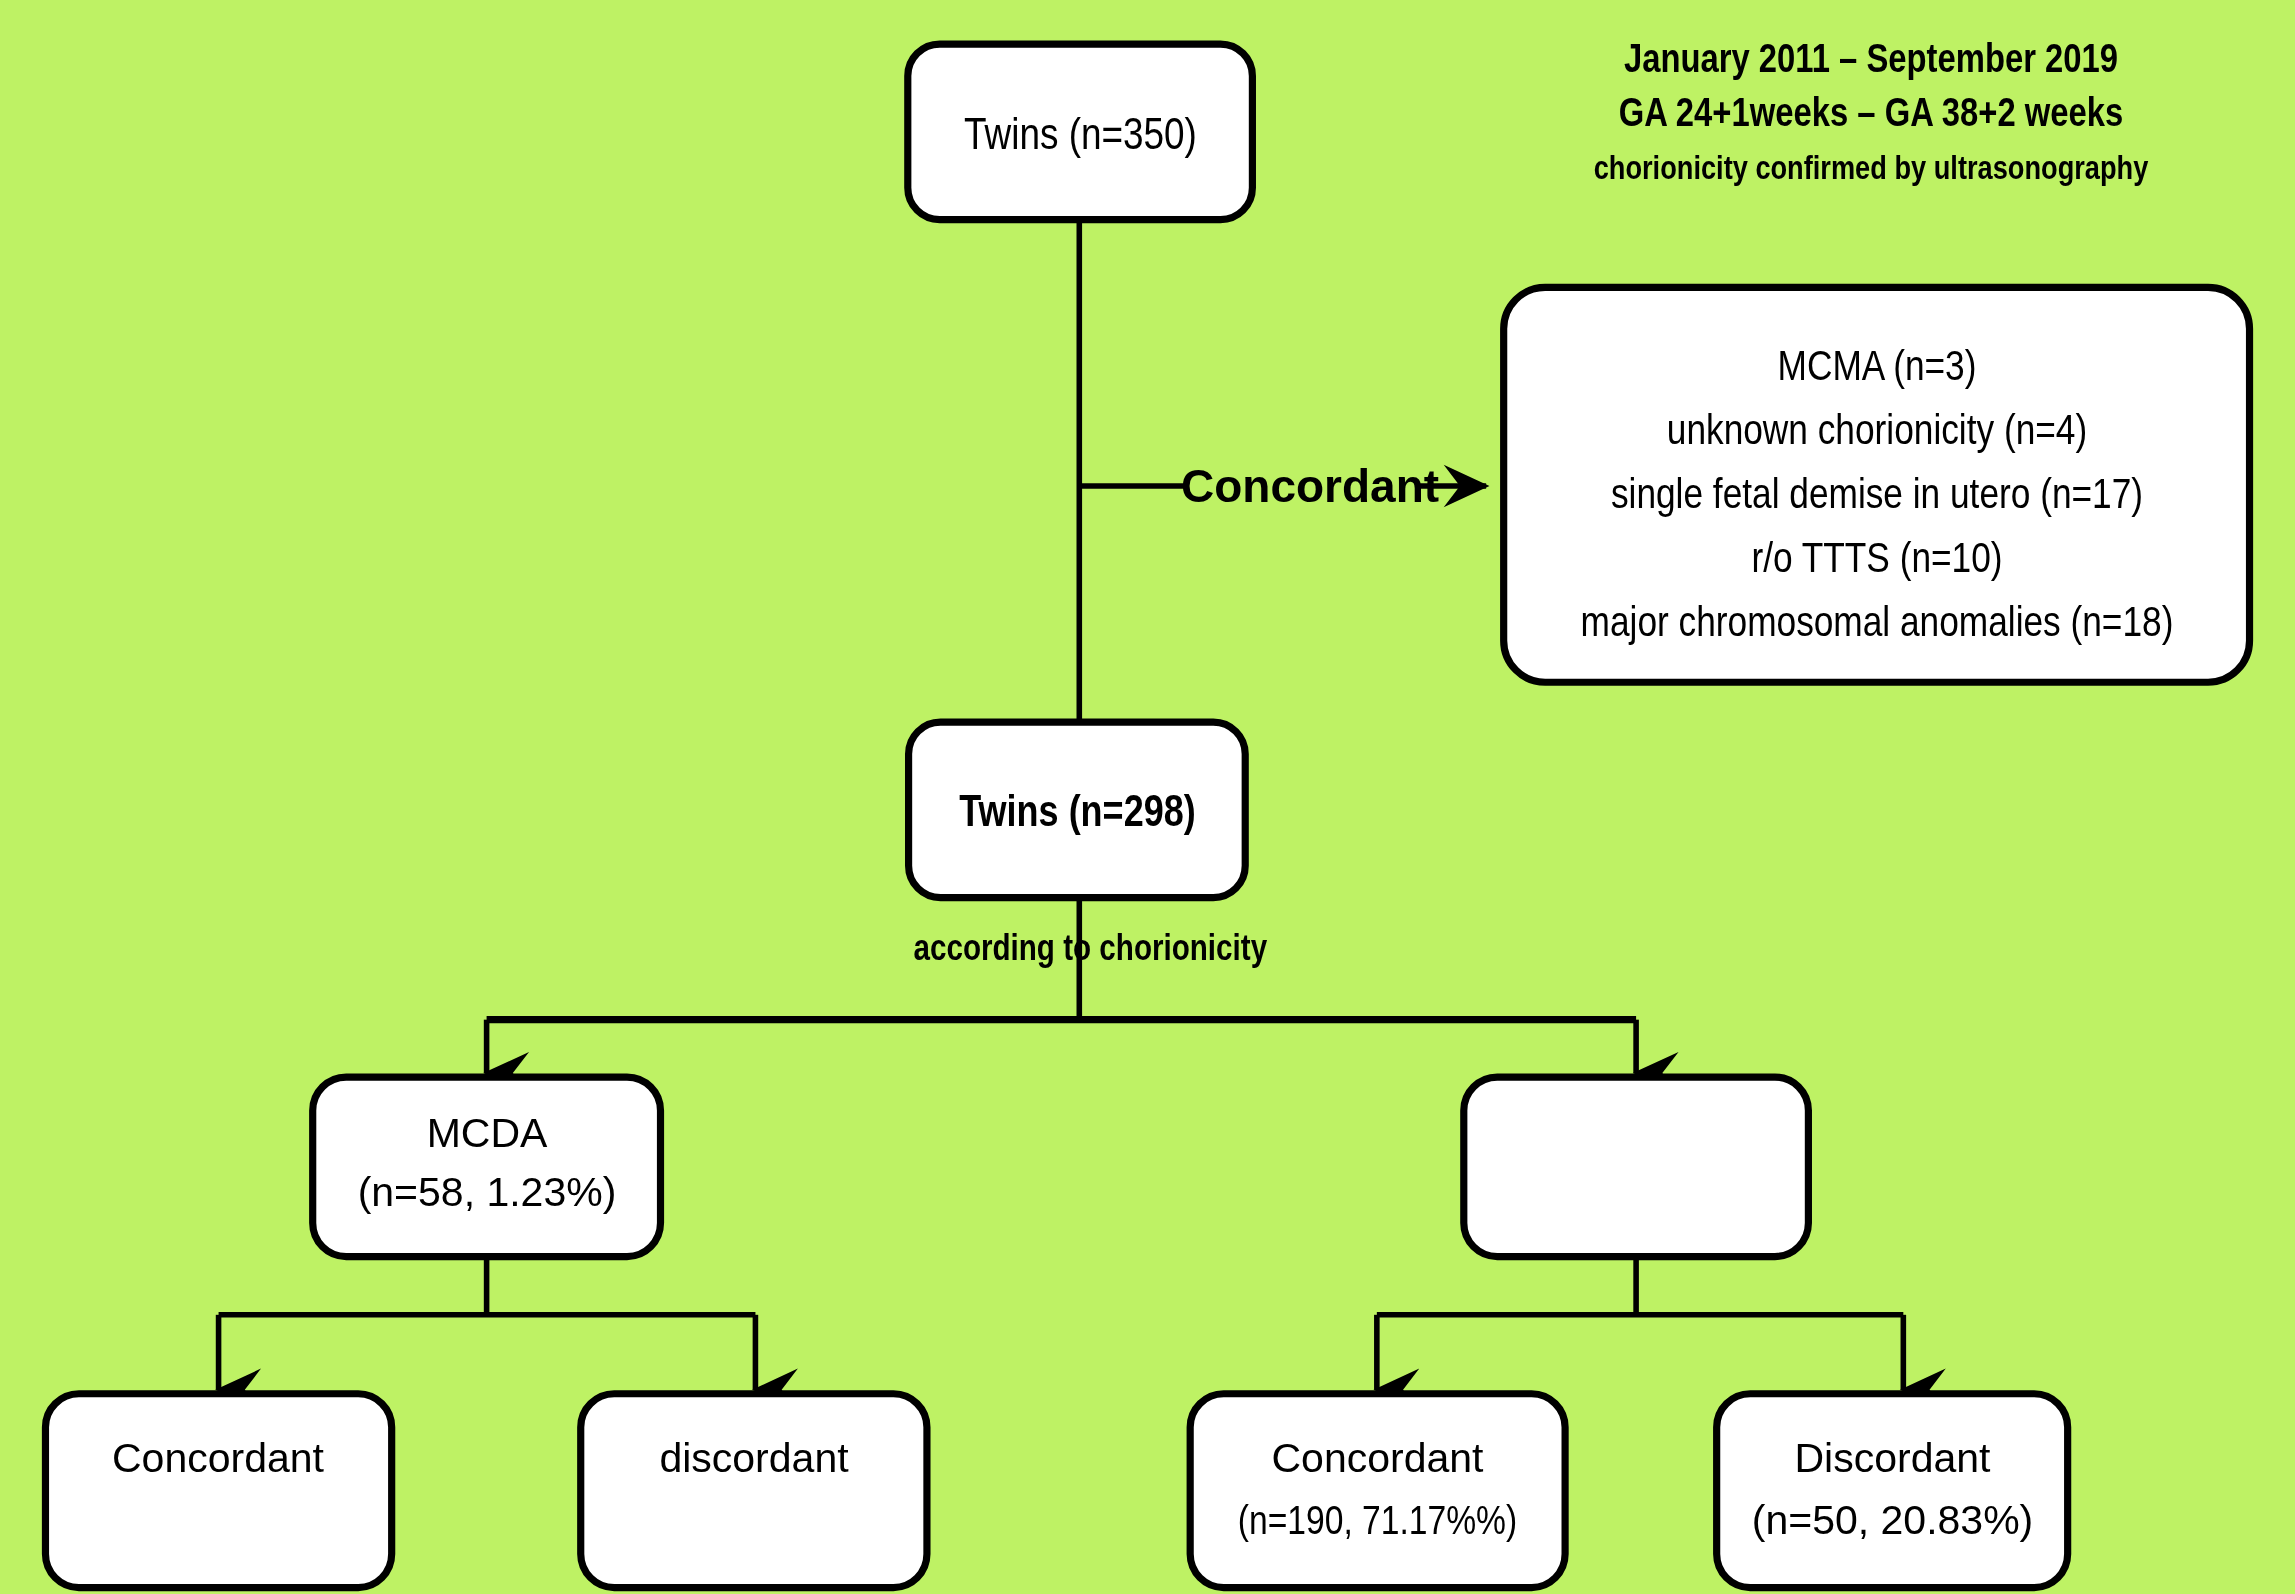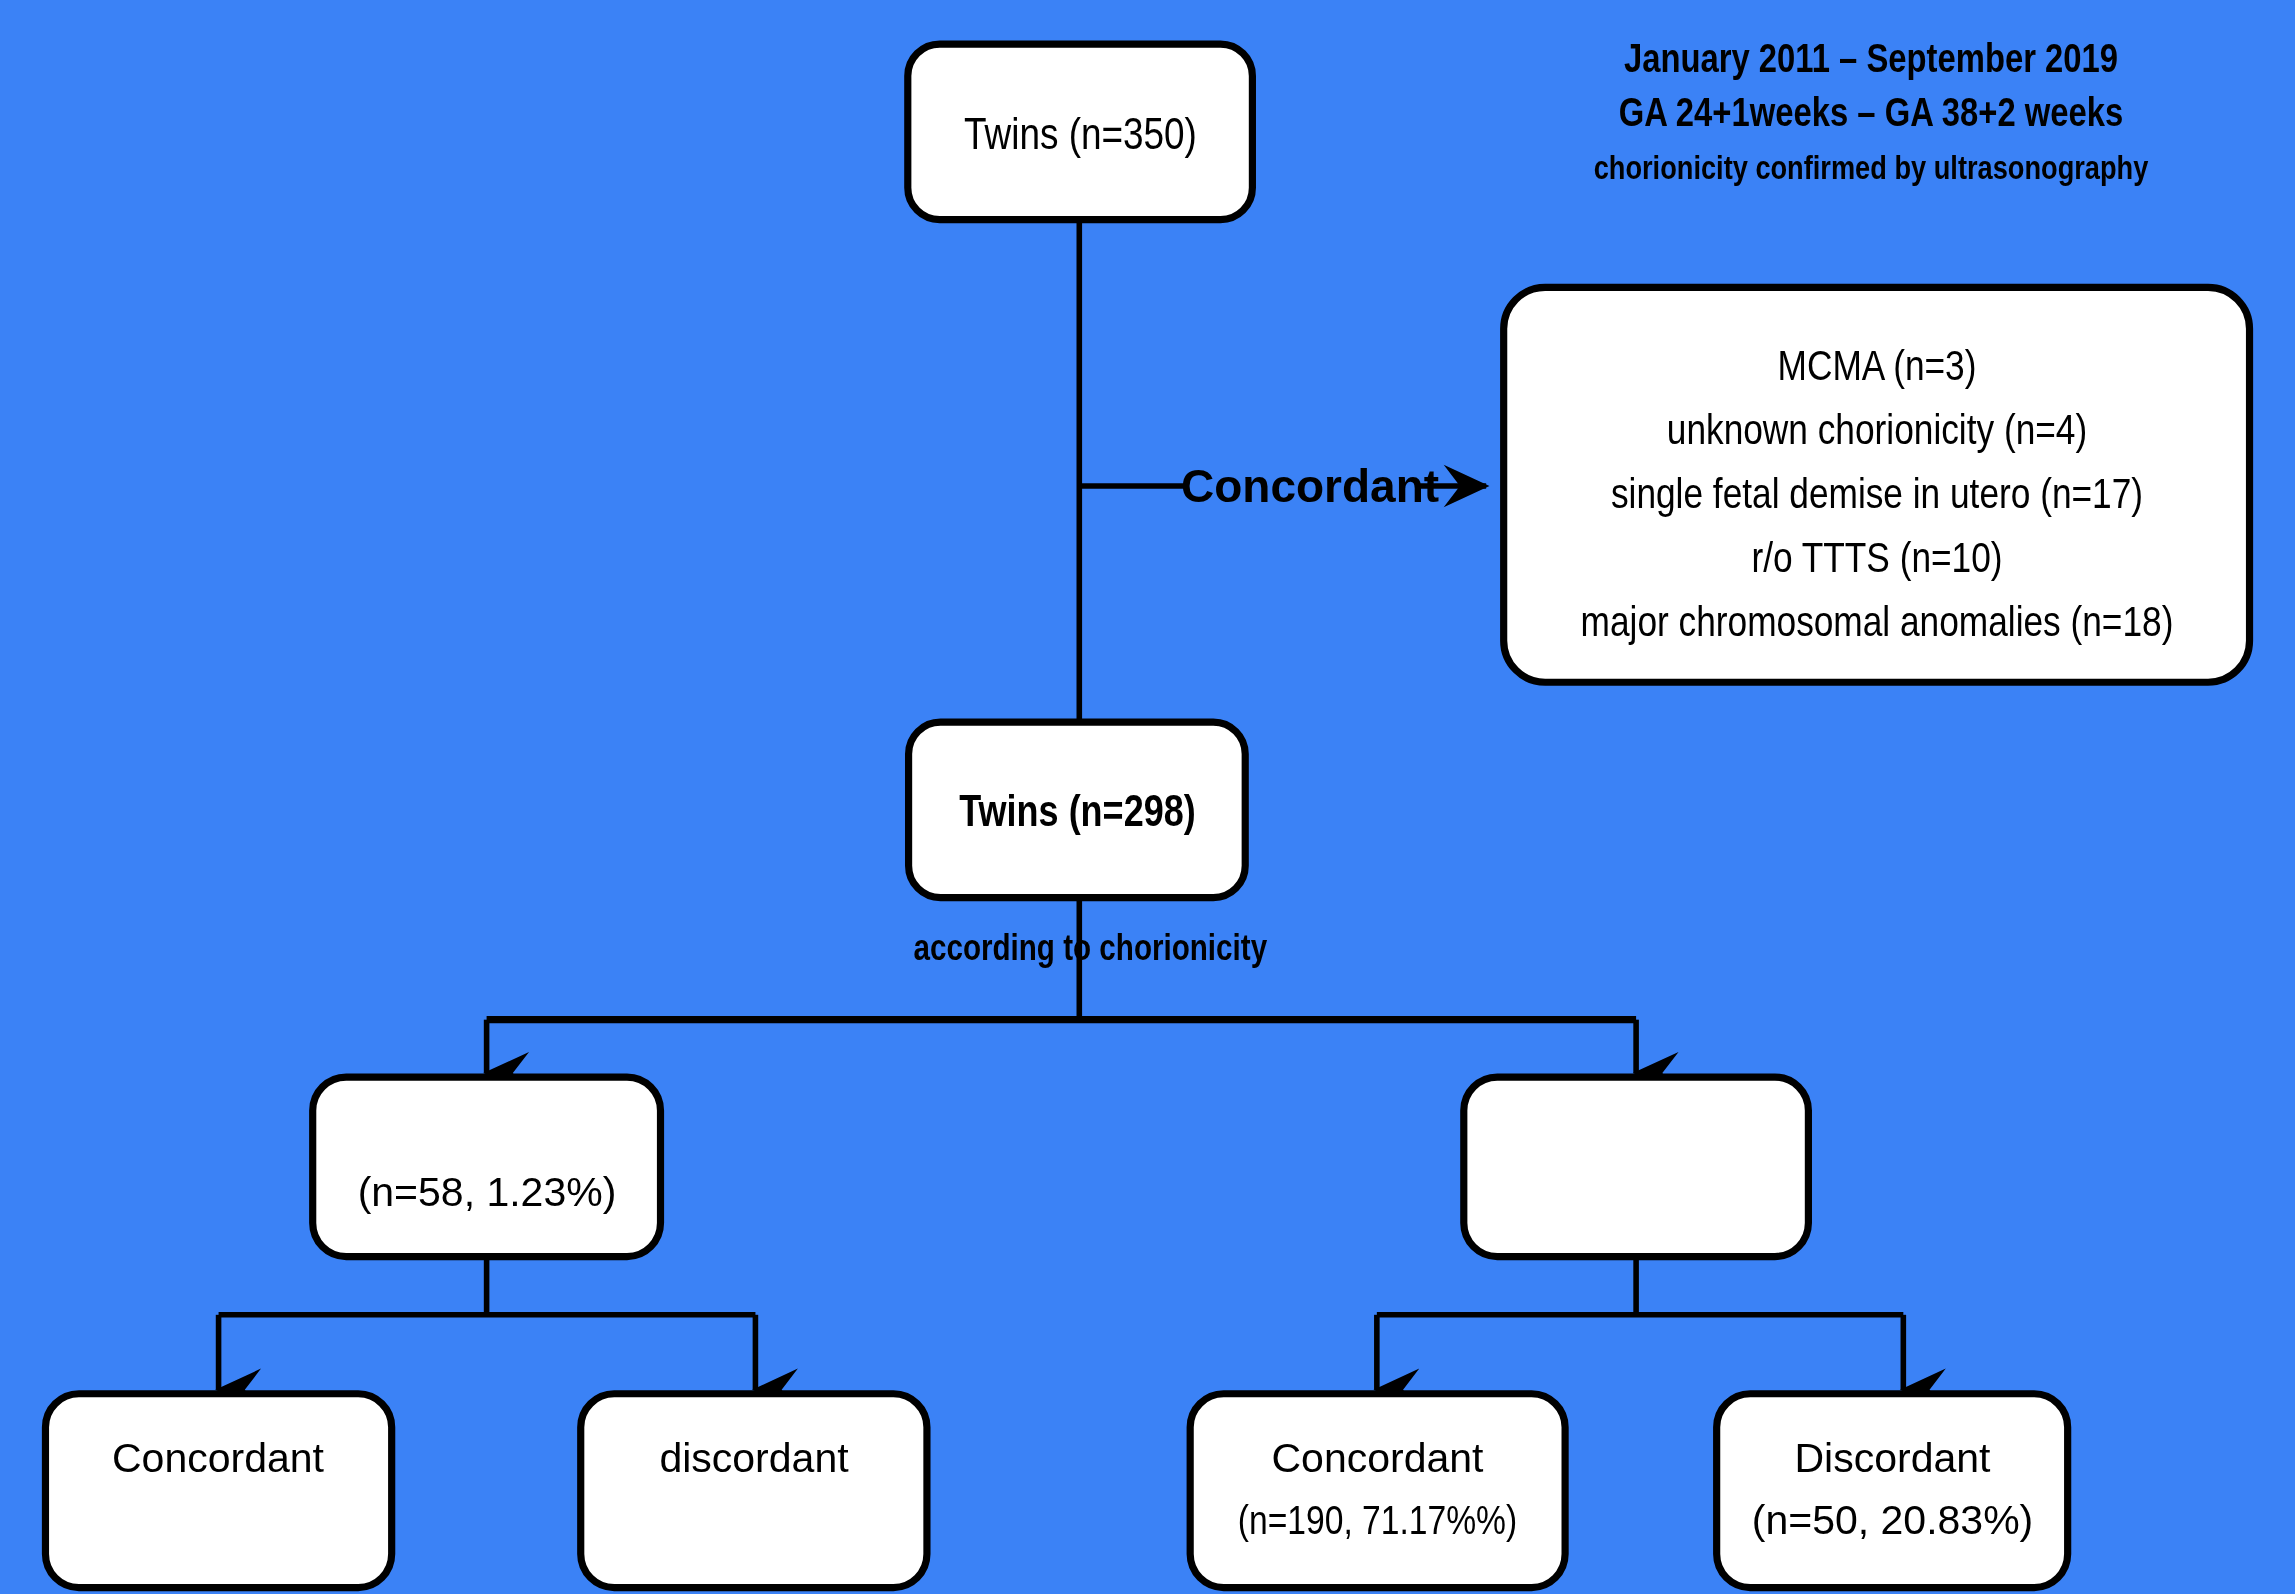--- a/index.html
+++ b/index.html
@@ -8,21 +8,21 @@
     background: #ffffff;
   }
   body {
     font-family: "Liberation Sans", sans-serif;
     color: #000000;
   }
   #page {
     position: relative;
     width: 2295px;
     height: 1595px;
-    background: #3b82f6;
+    background: #bef264;
     overflow: hidden;
   }
   svg.layer {
     position: absolute;
     top: 0;
     left: 0;
     width: 2295px;
     height: 1595px;
   }
   .node-box {
@@ -130,20 +130,21 @@
   <div class="txt t-cond" style="left:1504px; top:341px; width:746px; font-size:43px;">MCMA (n=3)</div>
   <div class="txt t-cond" style="left:1504px; top:405px; width:746px; font-size:43px;">unknown chorionicity (n=4)</div>
   <div class="txt t-cond" style="left:1504px; top:469px; width:746px; font-size:43px;">single fetal demise in utero (n=17)</div>
   <div class="txt t-cond" style="left:1504px; top:533px; width:746px; font-size:43px;">r/o TTTS (n=10)</div>
   <div class="txt t-cond" style="left:1504px; top:597px; width:746px; font-size:43px;">major chromosomal anomalies (n=18)</div>
 
   <div class="txt t-cond-bold" style="left:909px; top:786px; width:337px; font-size:45px;">Twins (n=298)</div>
 
   <div class="txt t-cond-bold" style="left:872px; top:927px; width:415px; font-size:37px;">according to chorionicity</div>
 
+  <div class="txt t-regular" style="left:313px; top:1111px; width:348px; font-size:41px;">MCDA</div>
   <div class="txt t-regular" style="left:313px; top:1170px; width:348px; font-size:41px;">(n=58, 1.23%)</div>
 
 
   <div class="txt t-regular" style="left:45px; top:1436px; width:346px; font-size:41px;">Concordant</div>
 
   <div class="txt t-regular" style="left:581px; top:1436px; width:346px; font-size:41px;">discordant</div>
 
   <div class="txt t-regular" style="left:1190px; top:1436px; width:375px; font-size:41px;">Concordant</div>
   <div class="txt t-cond" style="left:1190px; top:1498px; width:375px; font-size:41px;">(n=190, 71.17%%)</div>
 

